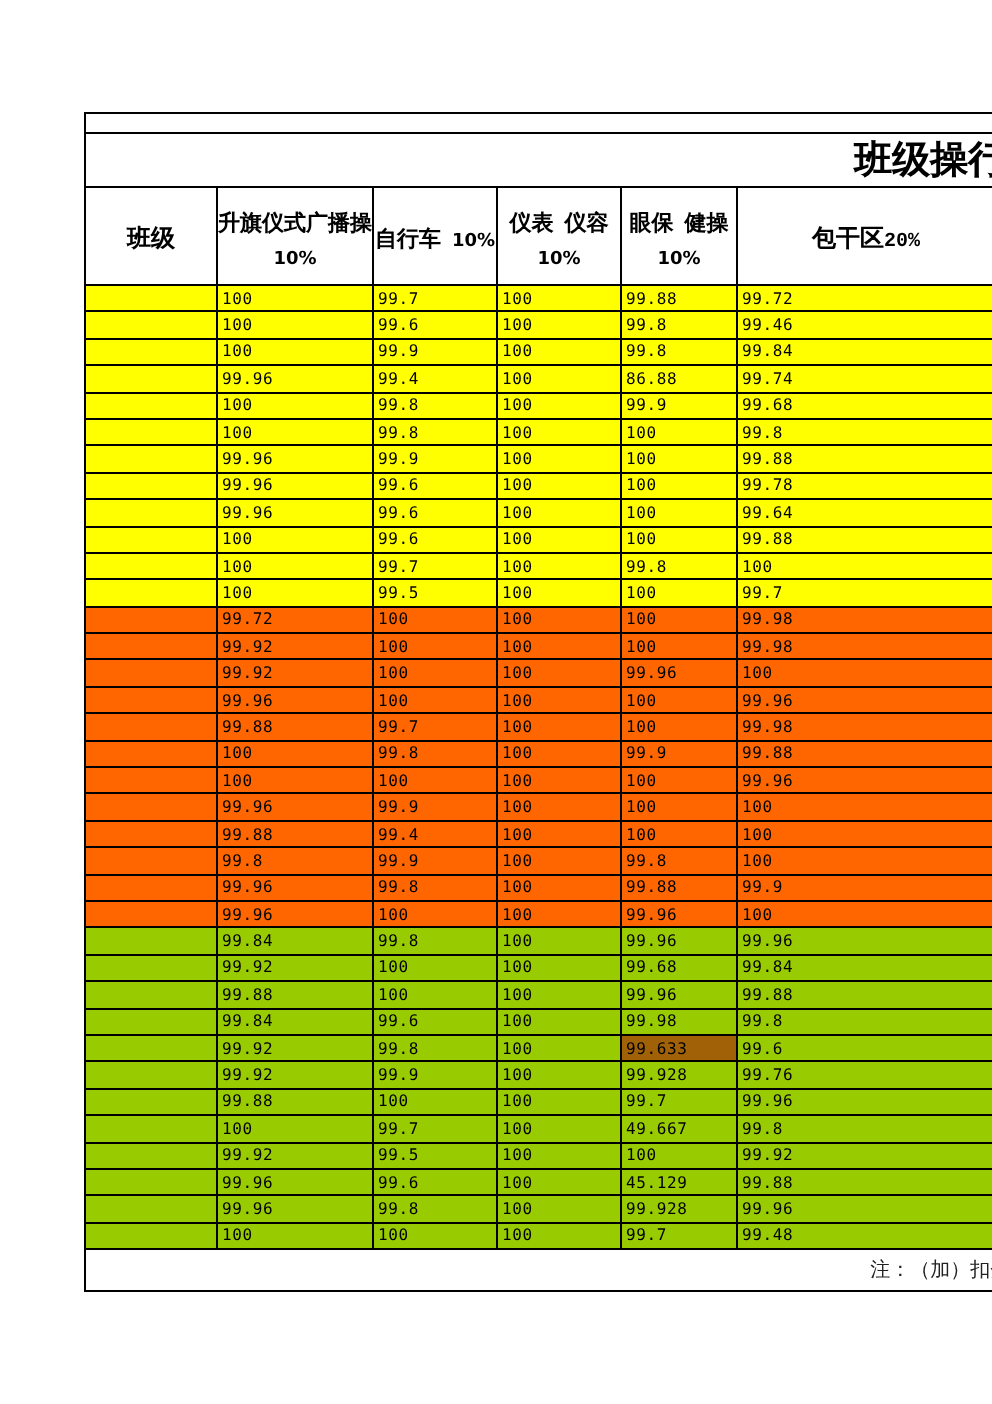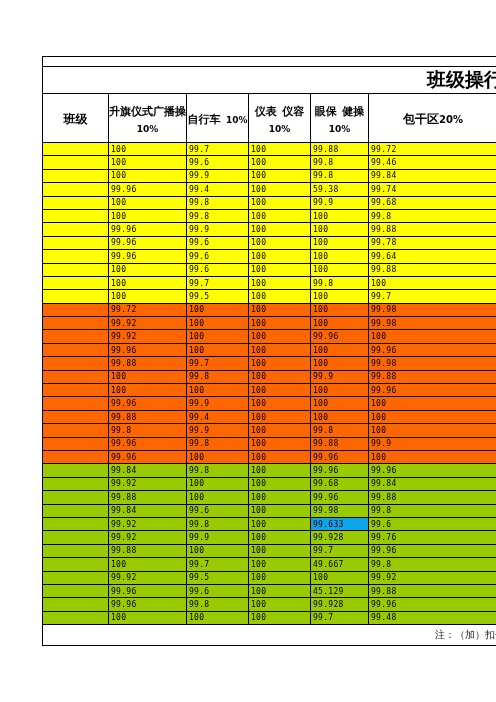--- a/index.html
+++ b/index.html
@@ -76,21 +76,21 @@
     text-align: center;
     color: #000000;
     font-weight: bold;
     line-height: 1.08;
     font-family: "DejaVu Sans", sans-serif;
   }
   .hd { display: block; }
   .hd .l1 { font-size: 11px; font-weight: bold; }
   .hd .l2 { font-size: 9px; font-weight: bold; }
   .hd-big { font-size: 12px; font-weight: bold; }
-  .hd-inline-sm { font-size: 10px; font-weight: bold; }
+  .hd-inline-sm { font-size: 10px; font-weight: bold; font-family: Liberation Mono, monospace; }
 
   
   tr.data-row td {
     height: 12.4px;
     font-size: 8px;
     font-family: "DejaVu Sans Mono", monospace;
     color: #000000;
     padding-left: 2px;
     text-align: left;
     letter-spacing: 0.3px;
@@ -201,21 +201,21 @@
           <td style="background: rgb(255, 255, 0);">99.9</td>
           <td style="background: rgb(255, 255, 0);">100</td>
           <td style="background: rgb(255, 255, 0);">99.8</td>
           <td style="background: rgb(255, 255, 0);">99.84</td>
         </tr>
         <tr class="data-row">
           <td class="name-cell" style="background: rgb(255, 255, 0);"></td>
           <td style="background: rgb(255, 255, 0);">99.96</td>
           <td style="background: rgb(255, 255, 0);">99.4</td>
           <td style="background: rgb(255, 255, 0);">100</td>
-          <td style="background: rgb(255, 255, 0);">59.38</td>
+          <td style="background: rgb(255, 255, 0);">86.88</td>
           <td style="background: rgb(255, 255, 0);">99.74</td>
         </tr>
         <tr class="data-row">
           <td class="name-cell" style="background: rgb(255, 255, 0);"></td>
           <td style="background: rgb(255, 255, 0);">100</td>
           <td style="background: rgb(255, 255, 0);">99.8</td>
           <td style="background: rgb(255, 255, 0);">100</td>
           <td style="background: rgb(255, 255, 0);">99.9</td>
           <td style="background: rgb(255, 255, 0);">99.68</td>
         </tr>
@@ -401,21 +401,21 @@
           <td style="background: rgb(153, 204, 0);">99.6</td>
           <td style="background: rgb(153, 204, 0);">100</td>
           <td style="background: rgb(153, 204, 0);">99.98</td>
           <td style="background: rgb(153, 204, 0);">99.8</td>
         </tr>
         <tr class="data-row">
           <td class="name-cell" style="background: rgb(153, 204, 0);"></td>
           <td style="background: rgb(153, 204, 0);">99.92</td>
           <td style="background: rgb(153, 204, 0);">99.8</td>
           <td style="background: rgb(153, 204, 0);">100</td>
-          <td style="background: #0ea5e9;">99.633</td>
+          <td style="background: #a16207;">99.633</td>
           <td style="background: rgb(153, 204, 0);">99.6</td>
         </tr>
         <tr class="data-row">
           <td class="name-cell" style="background: rgb(153, 204, 0);"></td>
           <td style="background: rgb(153, 204, 0);">99.92</td>
           <td style="background: rgb(153, 204, 0);">99.9</td>
           <td style="background: rgb(153, 204, 0);">100</td>
           <td style="background: rgb(153, 204, 0);">99.928</td>
           <td style="background: rgb(153, 204, 0);">99.76</td>
         </tr>

